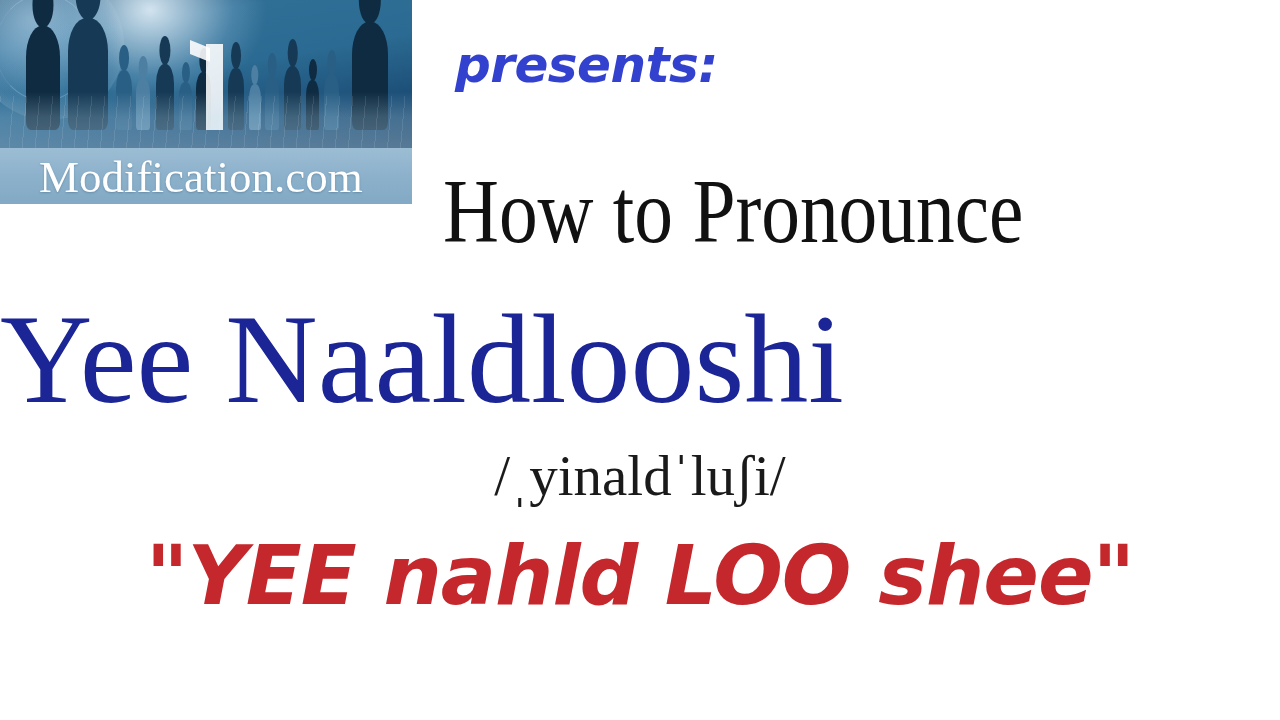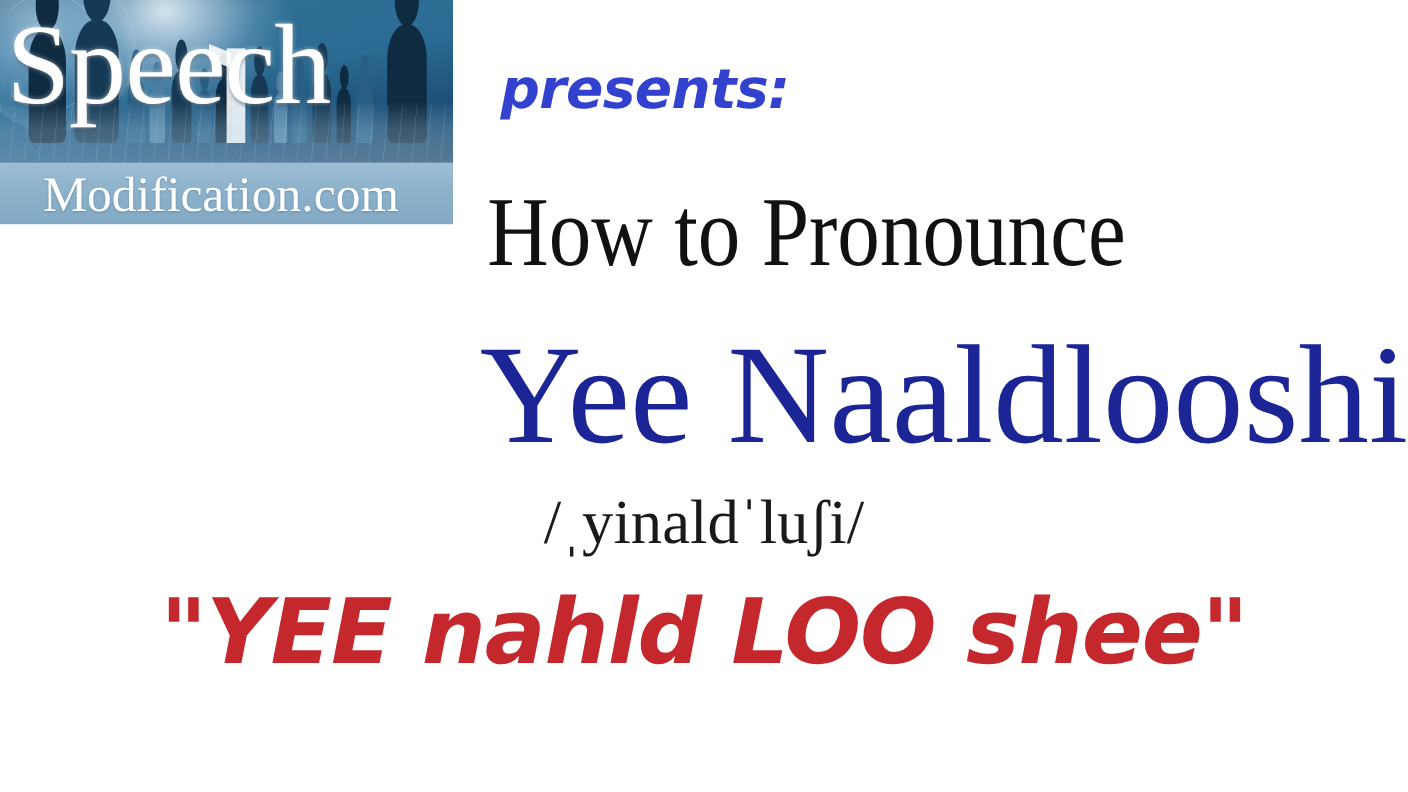--- a/index.html
+++ b/index.html
@@ -146,21 +146,21 @@
     color: #ffffff;
     white-space: nowrap;
     text-shadow: 0 1px 2px rgba(40,80,110,0.35);
     margin-left: 32px;
   }
 
   
   .presents {
     position: absolute;
     left: 455px;
-    top: 52px;
+    top: 36px;
     font-family: "DejaVu Sans", sans-serif;
     font-weight: bold;
     font-style: italic;
     font-size: 50px;
     line-height: 58px;
     color: #3341cf;
     letter-spacing: -0.5px;
   }
 
   
@@ -176,21 +176,21 @@
     transform-origin: left top;
     white-space: nowrap;
   }
 
   
   .word {
     position: absolute;
     left: 0px;
     top: 288px;
     width: 1280px;
-    text-align: right;
+    text-align: left;
     font-family: "Liberation Serif", serif;
     font-size: 128px;
     line-height: 142px;
     color: #1b2596;
     white-space: nowrap;
   }
 
   
   .ipa {
     position: absolute;
@@ -242,21 +242,20 @@
         <div class="fig pale" style="left:249px; width:12px;  height:46px;"></div>
         <div class="fig lt" style="left:265px; width:14px;  height:54px;"></div>
         <div class="fig" style="left:284px; width:17px;  height:64px;"></div>
         <div class="fig dk" style="left:306px; width:13px;  height:50px;"></div>
         <div class="fig lt" style="left:324px; width:15px;  height:56px;"></div>
         <div class="fig dk" style="left:352px; width:36px;  height:108px;"></div>
         <div class="numeral-one"></div>
       </div>
       <div class="floor"></div>
       <div class="floor-lines"></div>
-      <div class="logo-word">Speech</div>
     </div>
     <div class="logo-lower"></div>
     <div class="logo-sub">Modification.com</div>
   </div>
 
   <div class="presents">presents:</div>
 
   <div class="howto">How to Pronounce</div>
 
   <div class="word">Yee Naaldlooshi</div>

